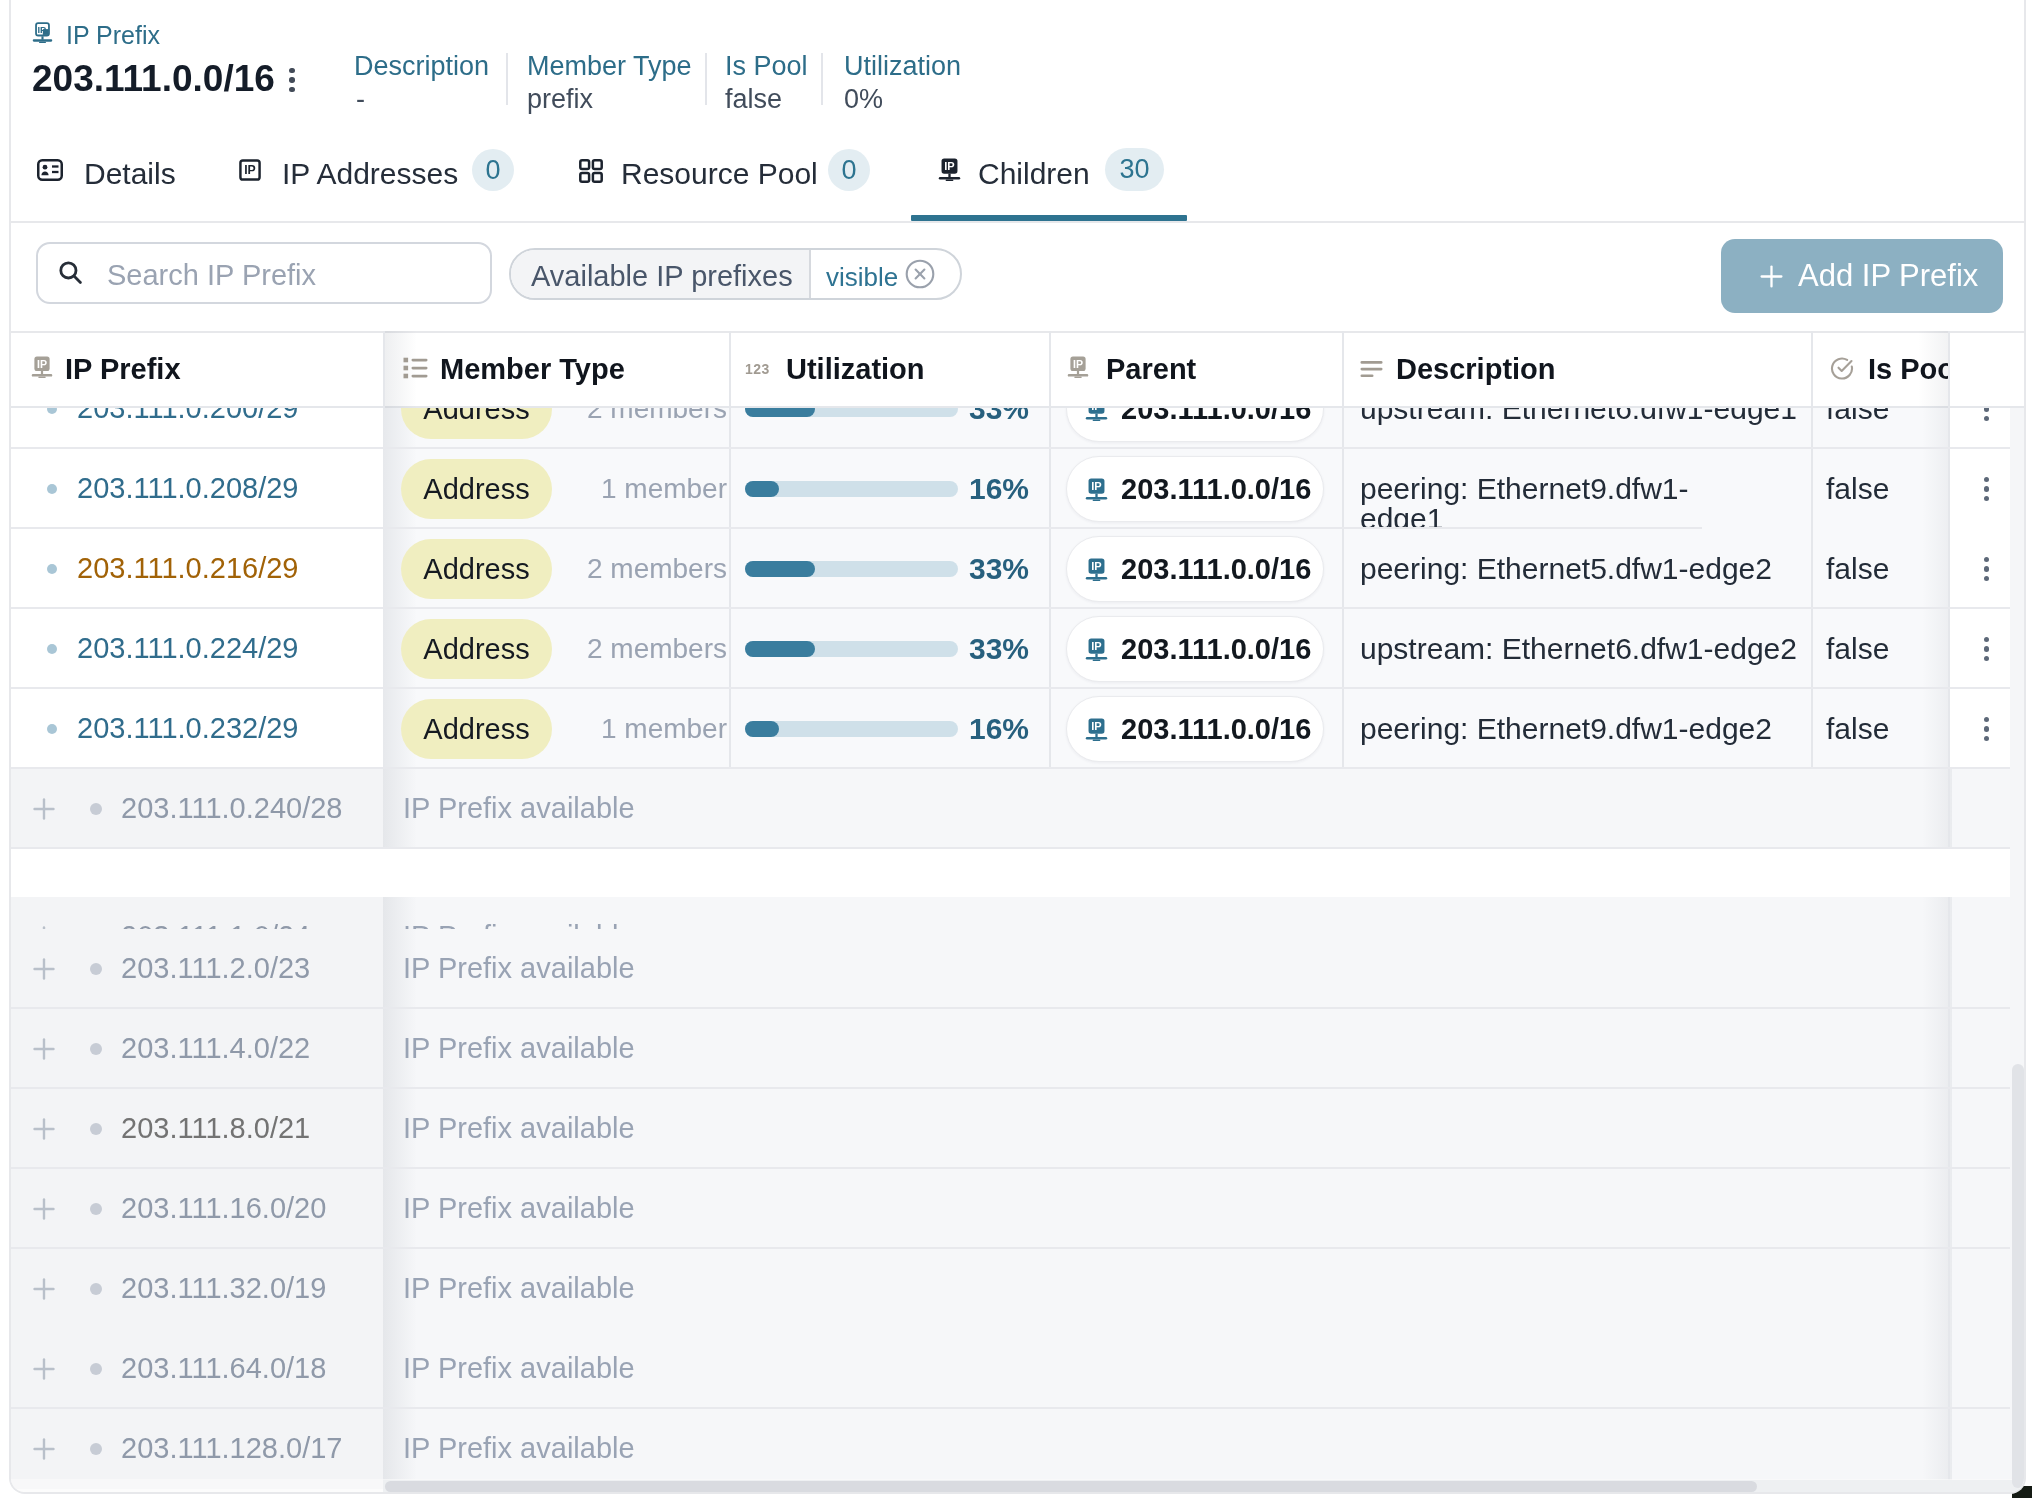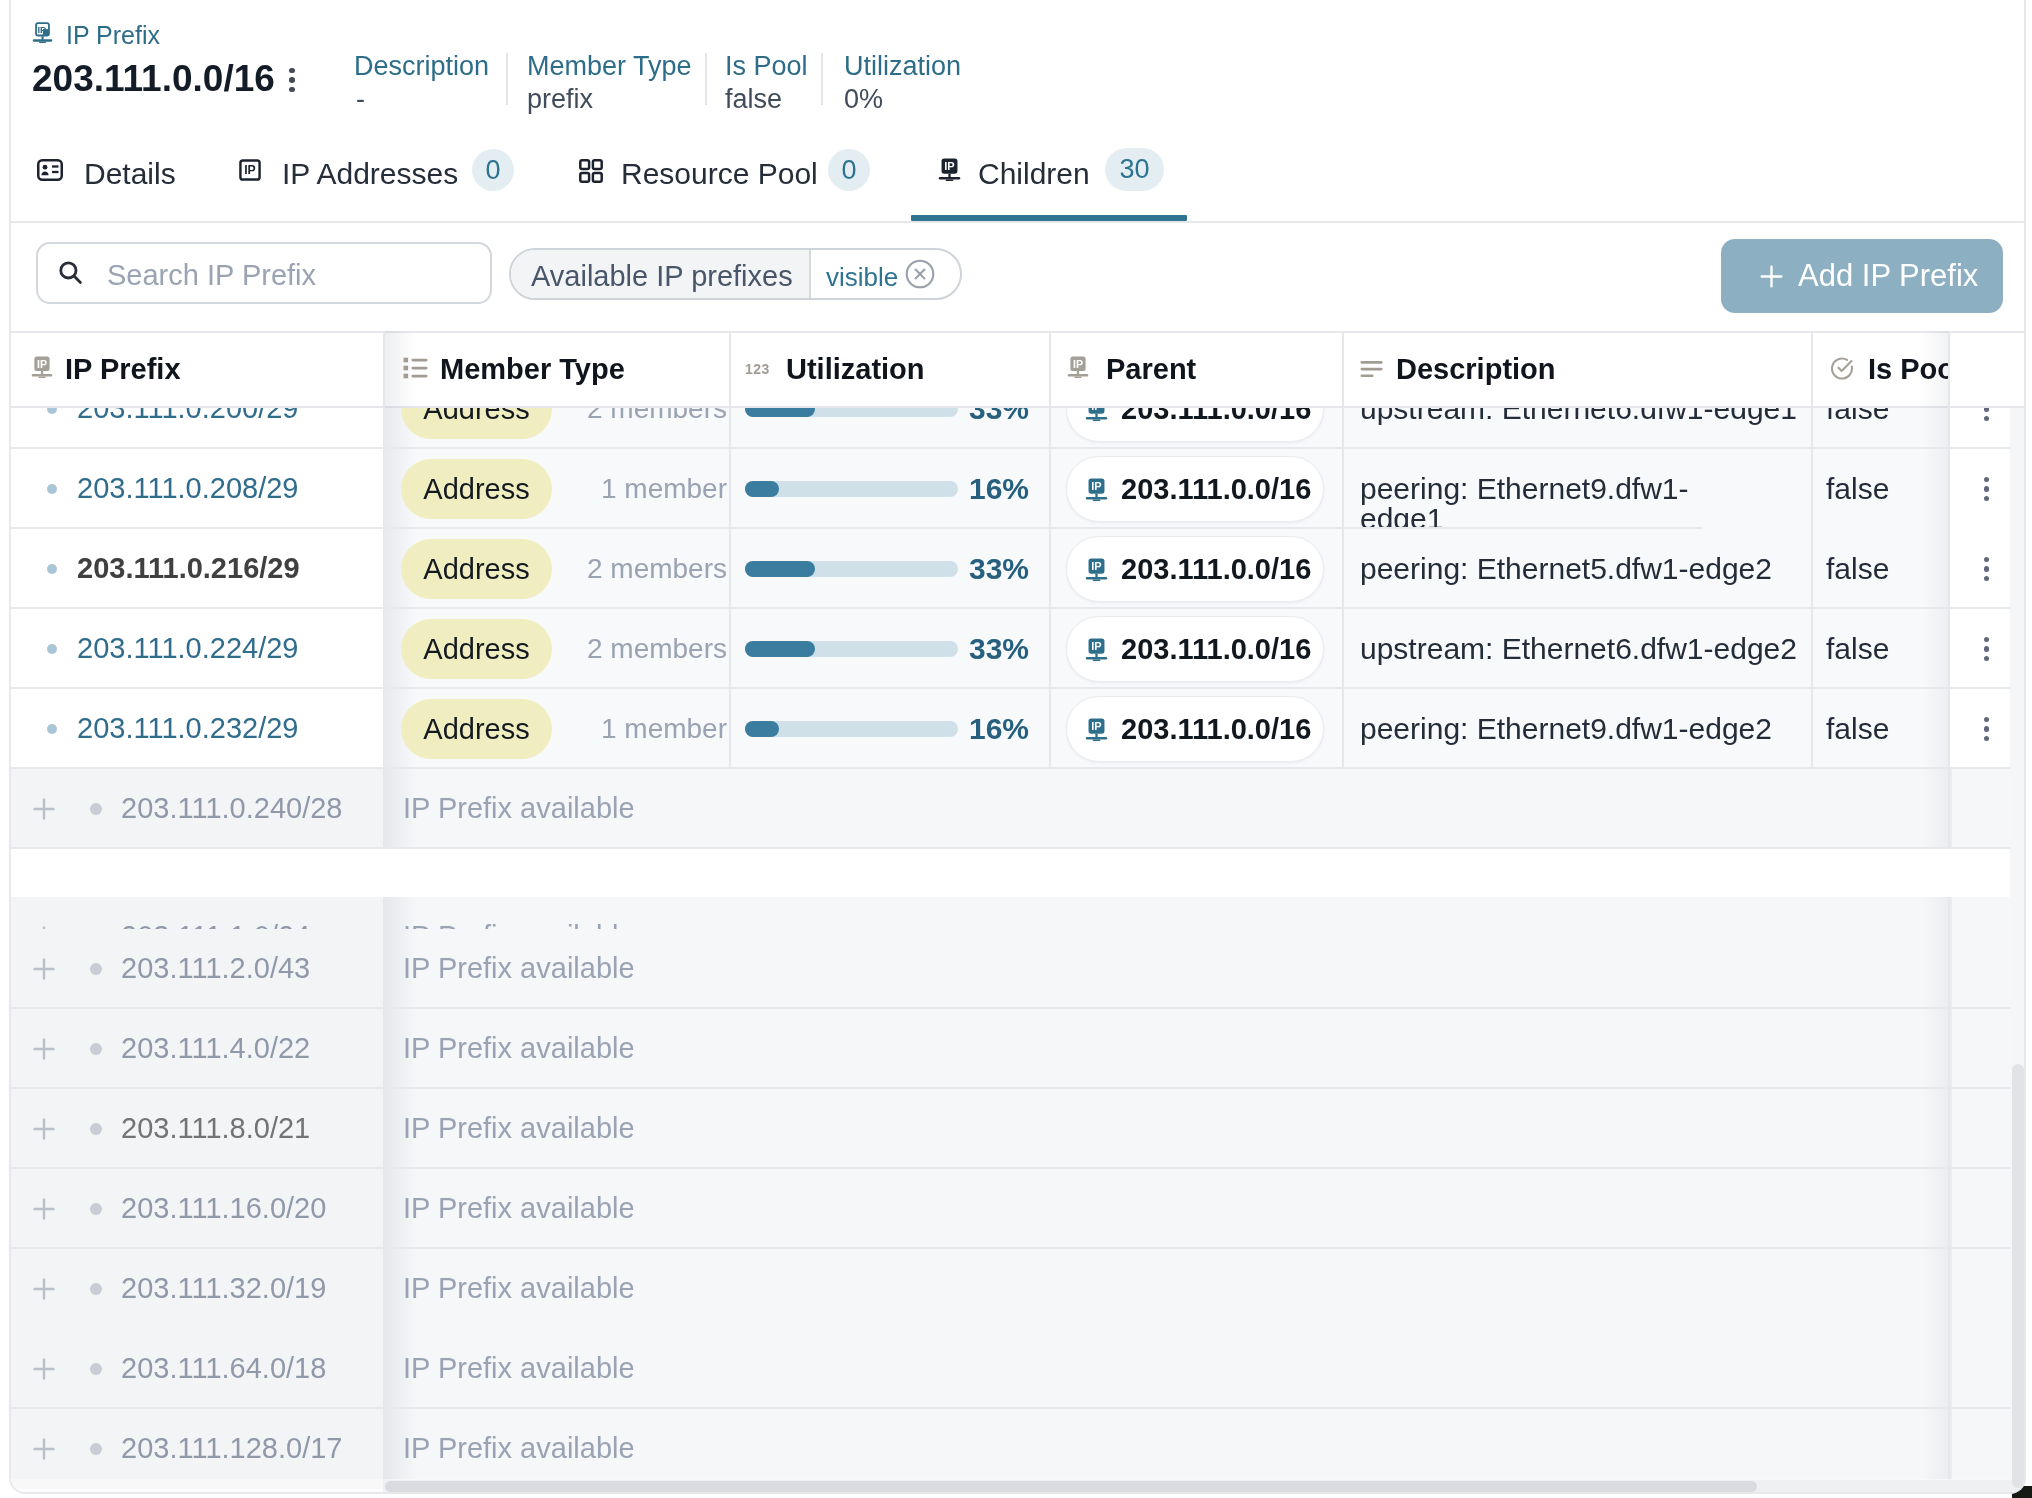--- a/index.html
+++ b/index.html
@@ -194,21 +194,21 @@
         <div class="cell" style="left:0;width:374px;background:#fff"></div>
         <div class="cell" style="left:372px;width:1565px;background:#f8f9fb"></div>
         <div class="cell" style="left:372px;width:34px;background:linear-gradient(to right,rgba(90,100,115,0.11),rgba(90,100,115,0))"></div>
         <div class="cell" style="left:1911px;width:30px;background:linear-gradient(to left,rgba(90,100,115,0.08),rgba(90,100,115,0))"></div>
         <div class="cell" style="left:1937px;width:62px;background:#fff;border-left:2px solid #e5e7eb"></div>
         <div class="cell" style="left:718px;width:2px;background:#e5e7eb"></div>
         <div class="cell" style="left:1038px;width:2px;background:#e5e7eb"></div>
         <div class="cell" style="left:1331px;width:2px;background:#e5e7eb"></div>
         <div class="cell" style="left:1800px;width:2px;background:#e5e7eb"></div>
         <div style="position:absolute;left:36px;top:35.0px;width:10px;height:10px;border-radius:50%;background:#a9c6d6"></div>
-        <div style="position:absolute;left:66px;top:25.0px;font-size:29px;font-weight:700;color:#404040;line-height:29px">203.111.0.216/29</div>
+        <div style="position:absolute;left:66px;top:25.0px;font-size:29px;font-weight:400;color:#a16207;line-height:29px">203.111.0.216/29</div>
         <div style="position:absolute;left:390px;top:10.0px;width:151px;height:60px;border-radius:30px;background:#f0eec0;color:#151a21;font-size:29px;display:flex;align-items:center;justify-content:center">Address</div>
         <div style="position:absolute;left:429px;top:26.0px;width:287px;font-size:28px;color:#9aa3b2;text-align:right;line-height:28px">2 members</div>
         <div style="position:absolute;left:734px;top:32.0px;width:213px;height:16px;border-radius:8px;background:#cfe0e9"></div>
         <div style="position:absolute;left:734px;top:32.0px;width:70px;height:16px;border-radius:8px;background:#3a7d9e"></div>
         <div style="position:absolute;left:938px;top:25.0px;width:80px;font-size:30px;font-weight:700;color:#27607e;text-align:right;line-height:30px">33%</div>
         <div style="position:absolute;left:1055px;top:7.0px;width:258px;height:66px;border-radius:33px;background:#fff;border:1px solid #eaebee;box-shadow:0 1px 3px rgba(30,40,60,0.06);display:flex;align-items:center">
           <div style="margin-left:18px">
             <svg width="23" height="27" viewBox="0 0 26 26" style="display:block">
               <rect x="4" y="0.5" width="18" height="17.2" rx="3" fill="#2e6f8e"></rect>
               <text x="13" y="13.6" font-size="12.5" font-weight="700" fill="#ffffff" text-anchor="middle" font-family="Liberation Sans, sans-serif">IP</text>
@@ -344,21 +344,21 @@
         <div class="cell" style="left:372px;width:34px;background:linear-gradient(to right,rgba(90,100,115,0.11),rgba(90,100,115,0))"></div>
         <div class="cell" style="left:1911px;width:30px;background:linear-gradient(to left,rgba(90,100,115,0.08),rgba(90,100,115,0))"></div>
         <div class="cell" style="left:1937px;width:2px;background:#e5e7eb"></div>
         <div style="position:absolute;left:21px;top:28.0px">
           <svg width="24" height="24" viewBox="0 0 24 24" style="display:block">
             <line x1="12" y1="2.5" x2="12" y2="21.5" stroke="#b9c0ca" stroke-width="2.4" stroke-linecap="round"></line>
             <line x1="2.5" y1="12" x2="21.5" y2="12" stroke="#b9c0ca" stroke-width="2.4" stroke-linecap="round"></line>
           </svg>
         </div>
         <div style="position:absolute;left:79px;top:34.0px;width:12px;height:12px;border-radius:50%;background:#c7ccd5"></div>
-        <div style="position:absolute;left:110px;top:25.0px;font-size:29px;color:#8f99a9;line-height:29px">203.111.2.0/43</div>
+        <div style="position:absolute;left:110px;top:25.0px;font-size:29px;color:#8f99a9;line-height:29px">203.111.2.0/23</div>
         <div style="position:absolute;left:392px;top:25.0px;font-size:29px;color:#99a3b4;line-height:29px">IP Prefix available</div>
         <div class="rowline" style="bottom:0"></div>
       </div>
       <div class="abs" style="left:0;top:1009px;width:2015px;height:80px">
         <div class="cell" style="left:0;width:374px;background:#f3f4f6"></div>
         <div class="cell" style="left:372px;width:1643px;background:#f6f7f9"></div>
         <div class="cell" style="left:372px;width:34px;background:linear-gradient(to right,rgba(90,100,115,0.11),rgba(90,100,115,0))"></div>
         <div class="cell" style="left:1911px;width:30px;background:linear-gradient(to left,rgba(90,100,115,0.08),rgba(90,100,115,0))"></div>
         <div class="cell" style="left:1937px;width:2px;background:#e5e7eb"></div>
         <div style="position:absolute;left:21px;top:28.0px">

